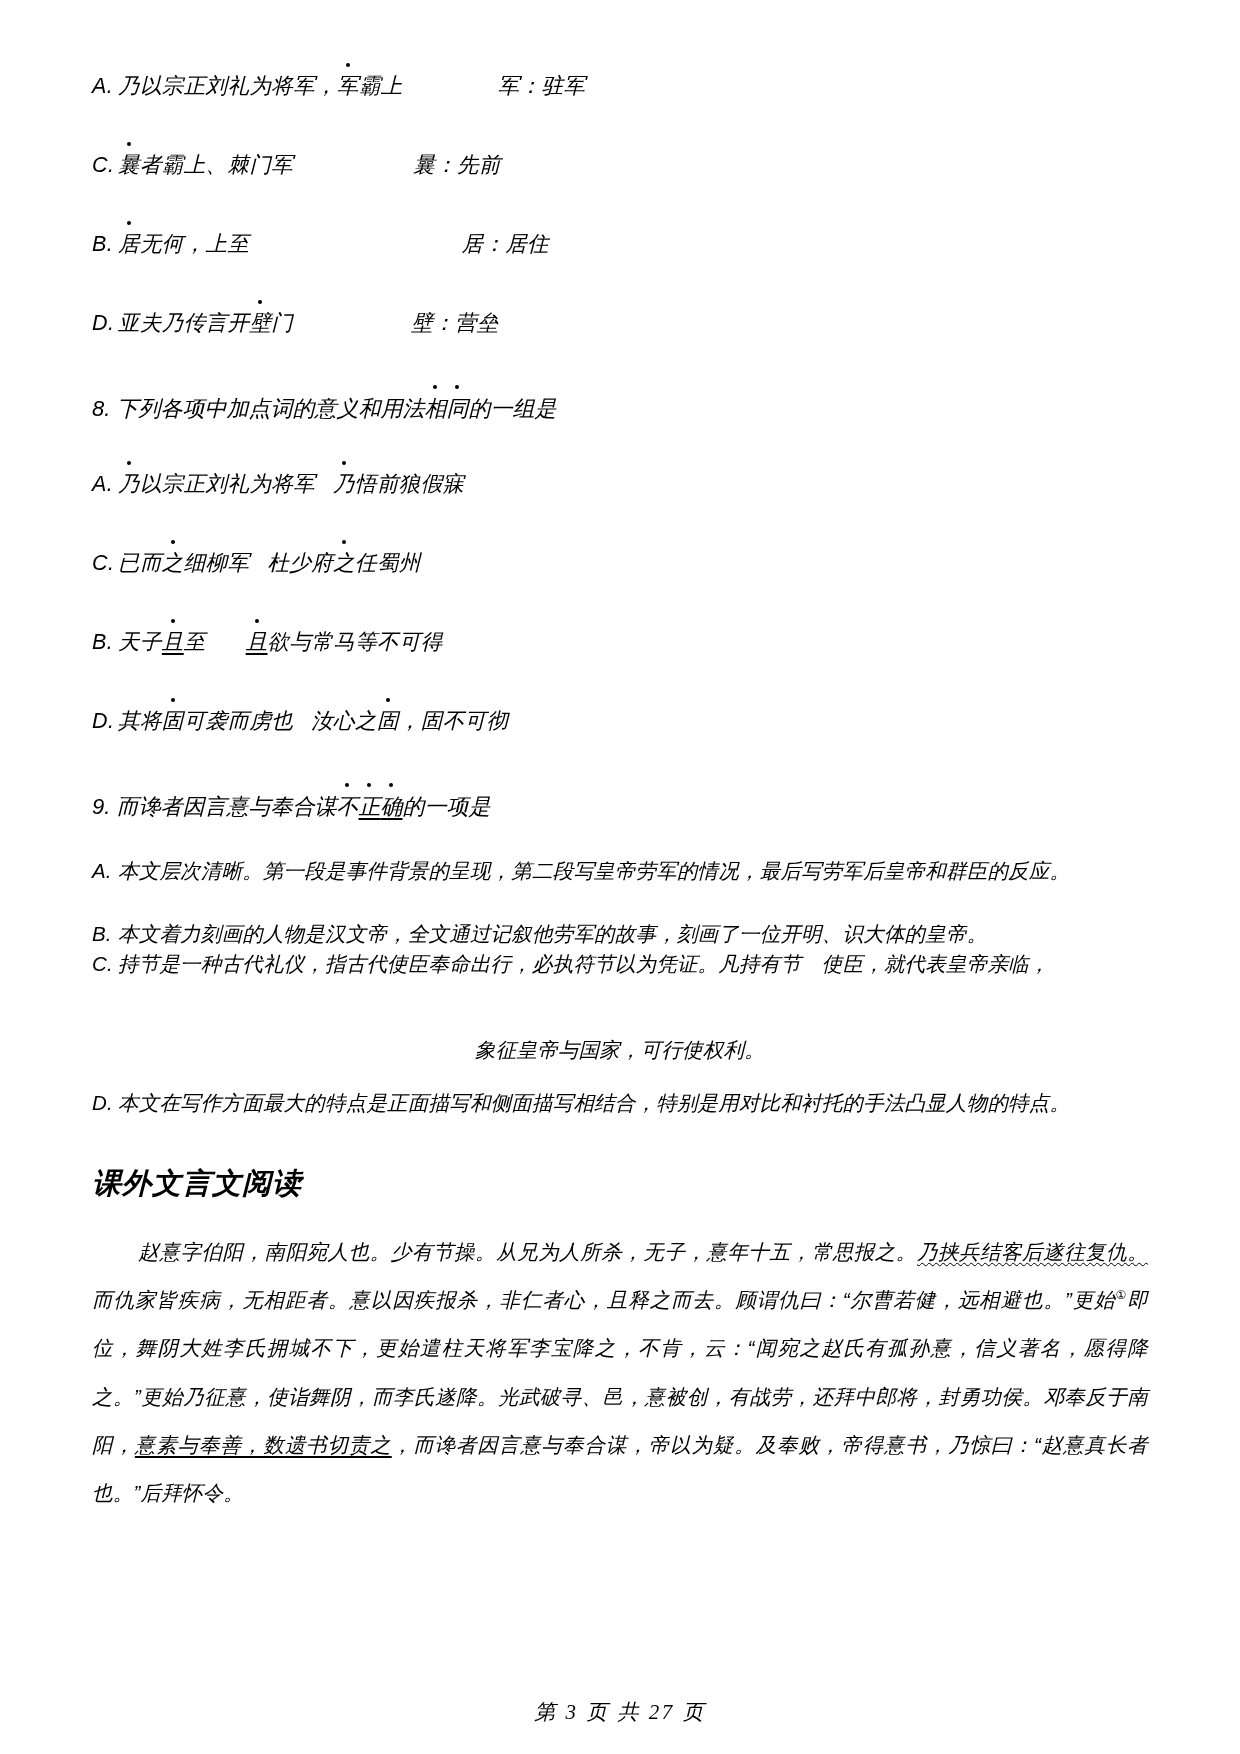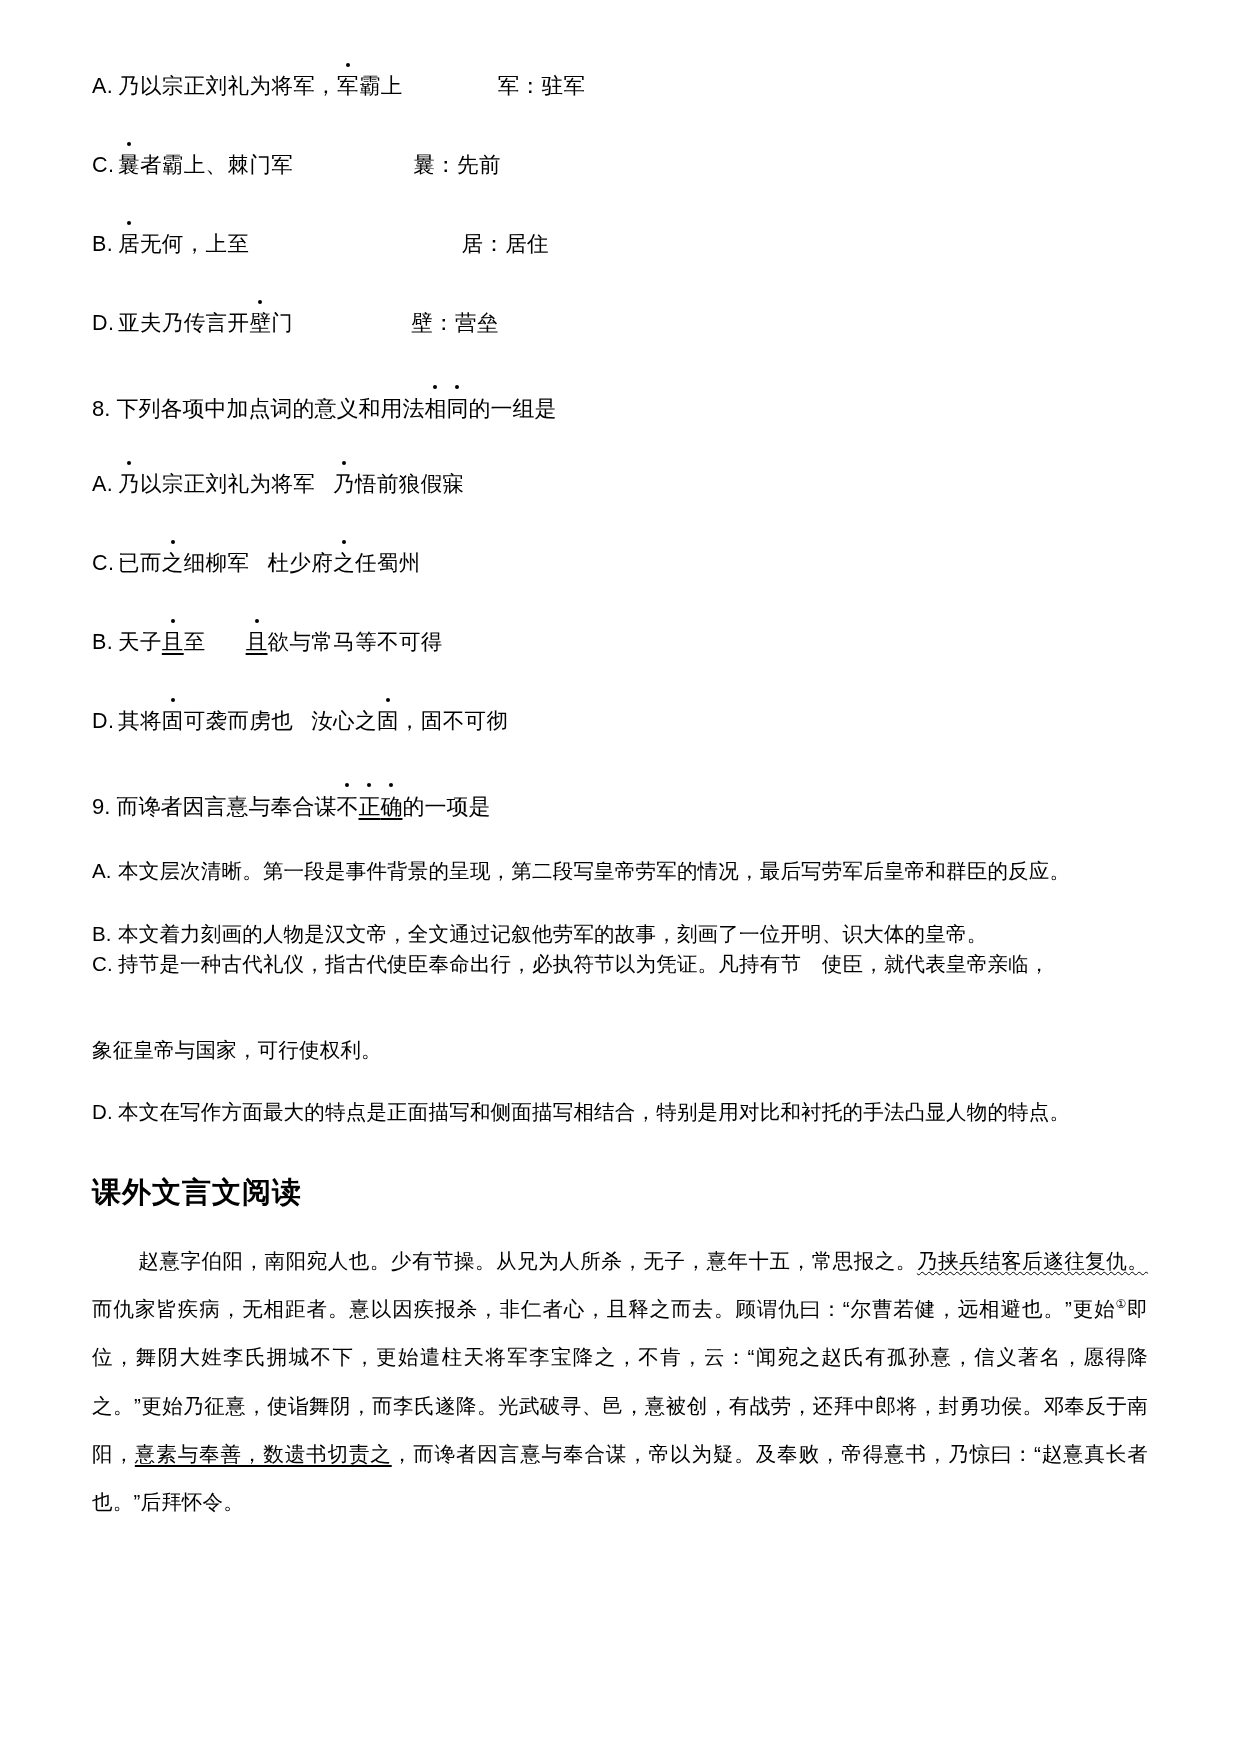--- a/index.html
+++ b/index.html
@@ -14,20 +14,21 @@
     color: #000000;
     position: relative;
     overflow: hidden;
   }
   .page {
     position: relative;
     width: 1240px;
     height: 1754px;
     box-sizing: border-box;
     padding: 72px 92px 1px 92px;
+    font-style: italic;
   }
 
   
   .line {
     font-size: 21.5px;
     line-height: 1.35;
     letter-spacing: 0.4px;
     white-space: nowrap;
   }
   .opt-spaced {
@@ -190,21 +191,21 @@
     </div>
 
     <div class="stmt" style="">
       <span class="label">B.</span><span>本文着力刻画的人物是汉文帝，全文通过记叙他劳军的故事，刻画了一位开明、识大体的皇帝。</span>
     </div>
 
     <div class="stmt" style="margin-bottom:56px;">
       <span class="label">C.</span><span>持节是一种古代礼仪，指古代使臣奉命出行，必执符节以为凭证。凡持有节　使臣，就代表皇帝亲临，</span>
     </div>
 
-    <div class="stmt" style="margin-bottom:33px;">
+    <div class="stmt" style="margin-bottom:24px;text-align:center;">
       <span>象征皇帝与国家，可行使权利。</span>
     </div>
 
     <div class="stmt">
       <span class="label">D.</span><span>本文在写作方面最大的特点是正面描写和侧面描写相结合，特别是用对比和衬托的手法凸显人物的特点。</span>
     </div>
 
   </div>
 
   <div class="sp-46"></div>
@@ -212,14 +213,17 @@
   <div class="section-title">
     <span>课外文言文阅读</span>
   </div>
 
   <div class="sp-24"></div>
 
   <div class="passage">
     <span class="indent"></span><span>赵憙字伯阳，南阳宛人也。少有节操。从兄为人所杀，无子，憙年十五，常思报之。</span><span class="u-wavy">乃挟兵结客后遂往复仇。</span><span>而仇家皆疾病，无相距者。憙以因疾报杀，非仁者心，且释之而去。顾谓仇曰：“尔曹若健，远相避也。”更始</span><span class="sup-note">①</span><span>即位，舞阴大姓李氏拥城不下，更始遣柱天将军李宝降之，不肯，云：“闻宛之赵氏有孤孙憙，信义著名，愿得降之。”更始乃征憙，使诣舞阴，而李氏遂降。光武破寻、邑，憙被创，有战劳，还拜中郎将，封勇功侯。邓奉反于南阳，</span><span class="u-solid">憙素与奉善，数遗书切责之</span><span>，而谗者因言憙与奉合谋，帝以为疑。及奉败，帝得憙书，乃惊曰：“赵憙真长者也。”后拜怀令。</span>
   </div>
 
+  <div class="footer">
+    <span>第 3 页 共 27 页</span>
+  </div>
 
 </div>
 
 </body></html>

